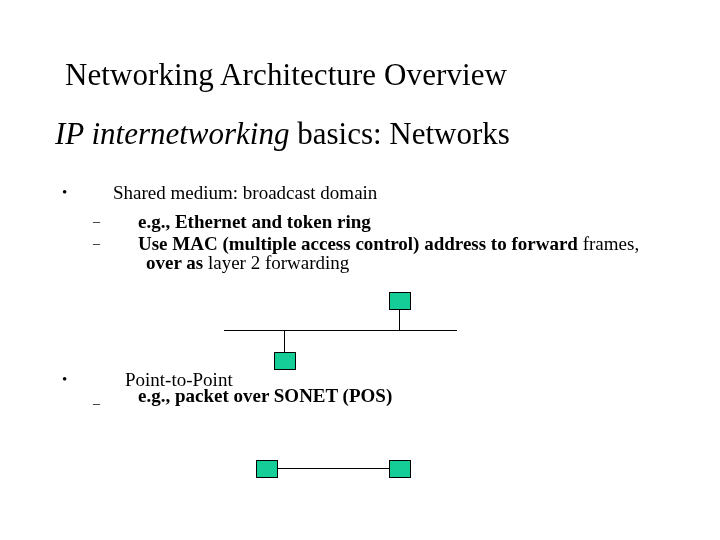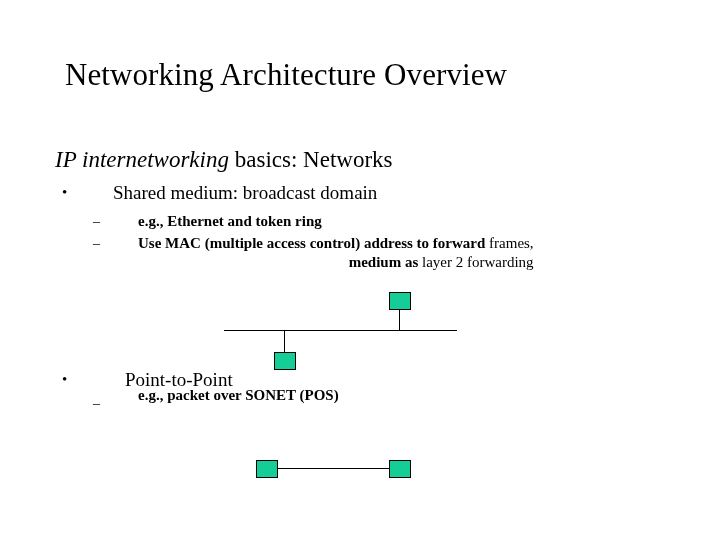--- a/index.html
+++ b/index.html
@@ -34,24 +34,23 @@
     font-weight: normal;
     letter-spacing: 0.1px;
     white-space: nowrap;
   }
 
   
   #subtitle {
     position: absolute;
     left: 55px;
     top: 119px;
-    font-size: 23px;
+    font-size: 31px;
     line-height: 29px;
     white-space: nowrap;
-    margin-top: 26px;
   }
   #subtitle .it { font-style: italic; }
   .bullet-mark {
     position: absolute;
     font-size: 15px;
     line-height: 25px;
   }
   .bullet-text {
     position: absolute;
     font-size: 19px;
@@ -59,24 +58,23 @@
     text-align: center;
   }
 
   .sub-mark {
     position: absolute;
     font-size: 14px;
     line-height: 19px;
   }
   .sub-text {
     position: absolute;
-    font-size: 15px;
+    font-size: 19px;
     line-height: 19px;
     font-weight: bold;
-    text-align: right;
   }
   .sub-text .it { font-weight: normal; }
 
   
   #bullet1-mark { left: 62px;  top: 180px; }
   #bullet1-text { left: 113px; top: 180px; }
 
   #sub1-mark  { left: 93px;  top: 212px; }
   #sub1-text  { left: 138px; top: 212px; }
 
@@ -134,21 +132,21 @@
     <span class="it">IP internetworking</span><span> basics: Networks</span>
   </div>
 
   <div id="bullet1-mark" class="bullet-mark">•</div>
   <div id="bullet1-text" class="bullet-text">Shared medium: broadcast domain</div>
 
   <div id="sub1-mark" class="sub-mark">–</div>
   <div id="sub1-text" class="sub-text">e.g., Ethernet and token ring</div>
 
   <div id="sub2-mark" class="sub-mark">–</div>
-  <div id="sub2-text" class="sub-text"><span>Use MAC (multiple access control) address to forward </span><span class="it">frames,</span><span class="line2"><span>medium as </span><span class="it">layer 2 forwarding</span></span></div>
+  <div id="sub2-text" class="sub-text"><span>Use MAC (multiple access control) address to forward </span><span class="it">frames,</span><span class="line2"><span>over as </span><span class="it">layer 2 forwarding</span></span></div>
 
   <div id="bus-line" class="hline"></div>
   <div id="bus-stem-top" class="vline"></div>
   <div id="bus-node-top" class="node-box"></div>
   <div id="bus-stem-bot" class="vline"></div>
   <div id="bus-node-bot" class="node-box"></div>
 
   <div id="bullet2-mark" class="bullet-mark">•</div>
   <div id="bullet2-text" class="bullet-text">Point-to-Point</div>
 

